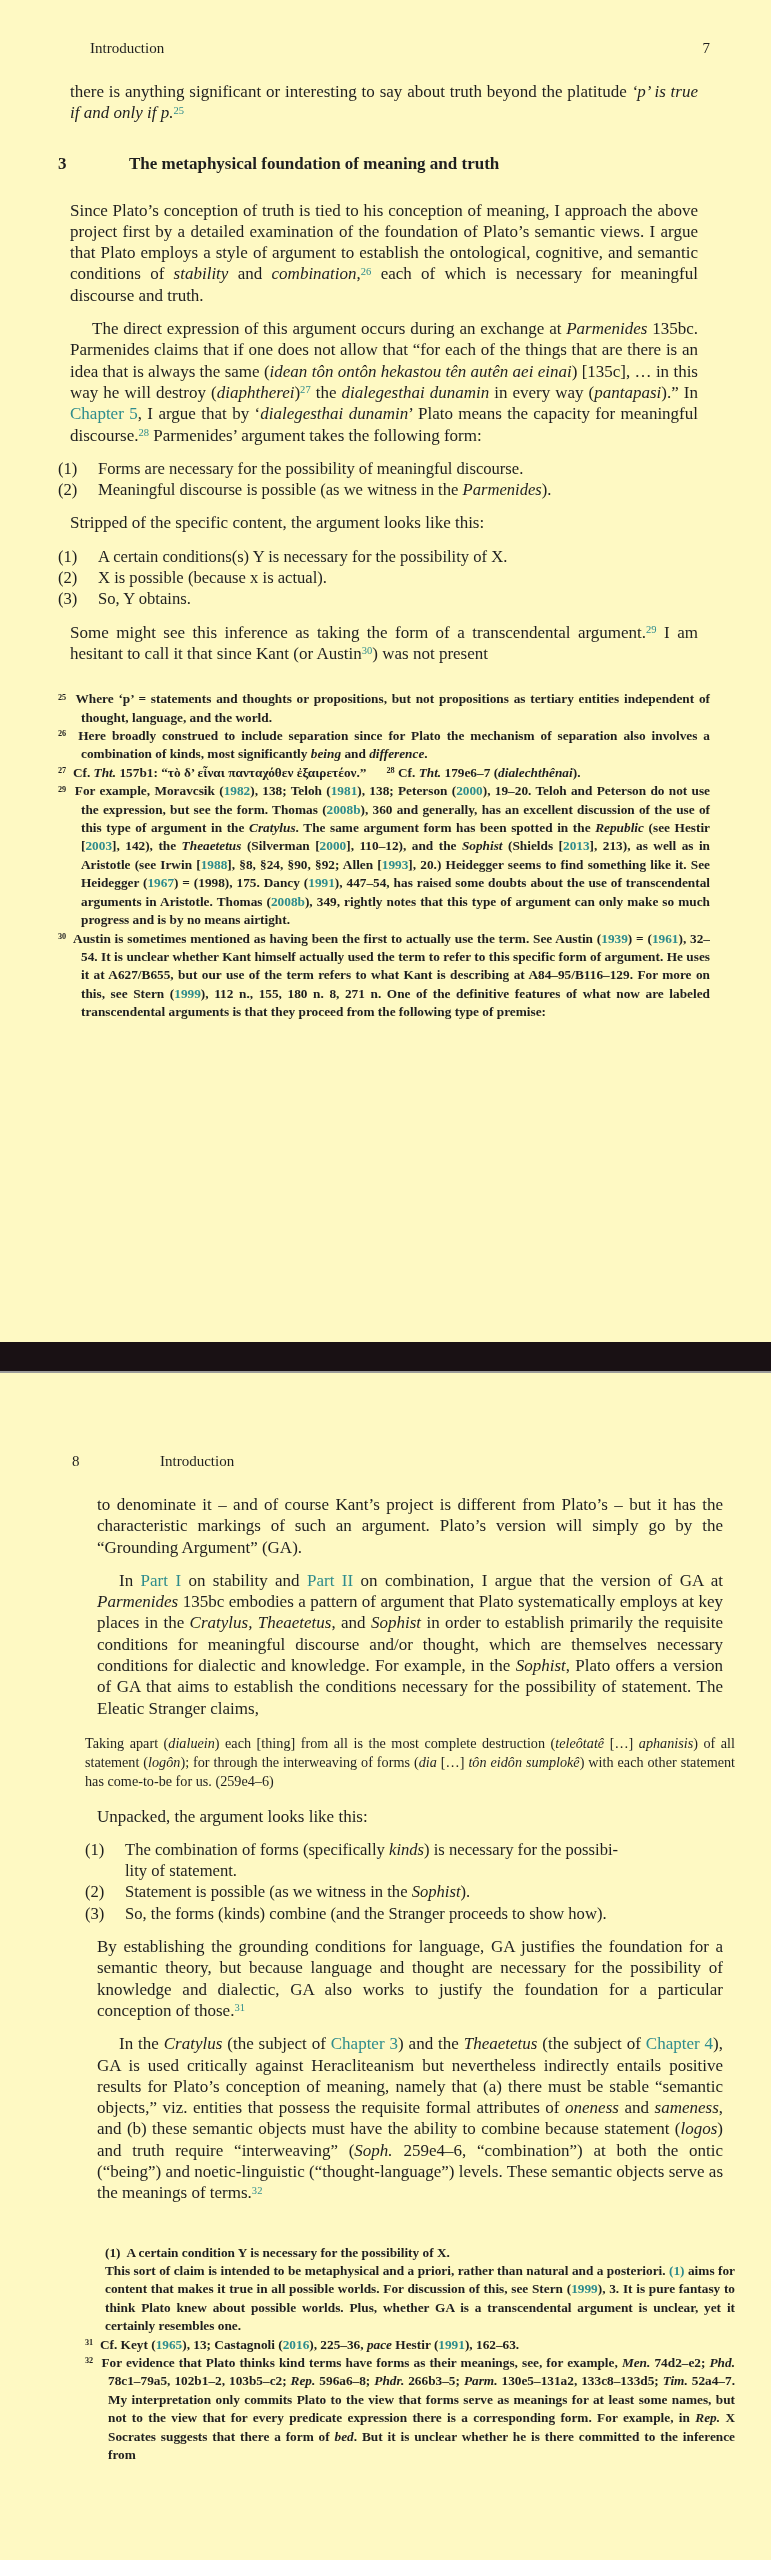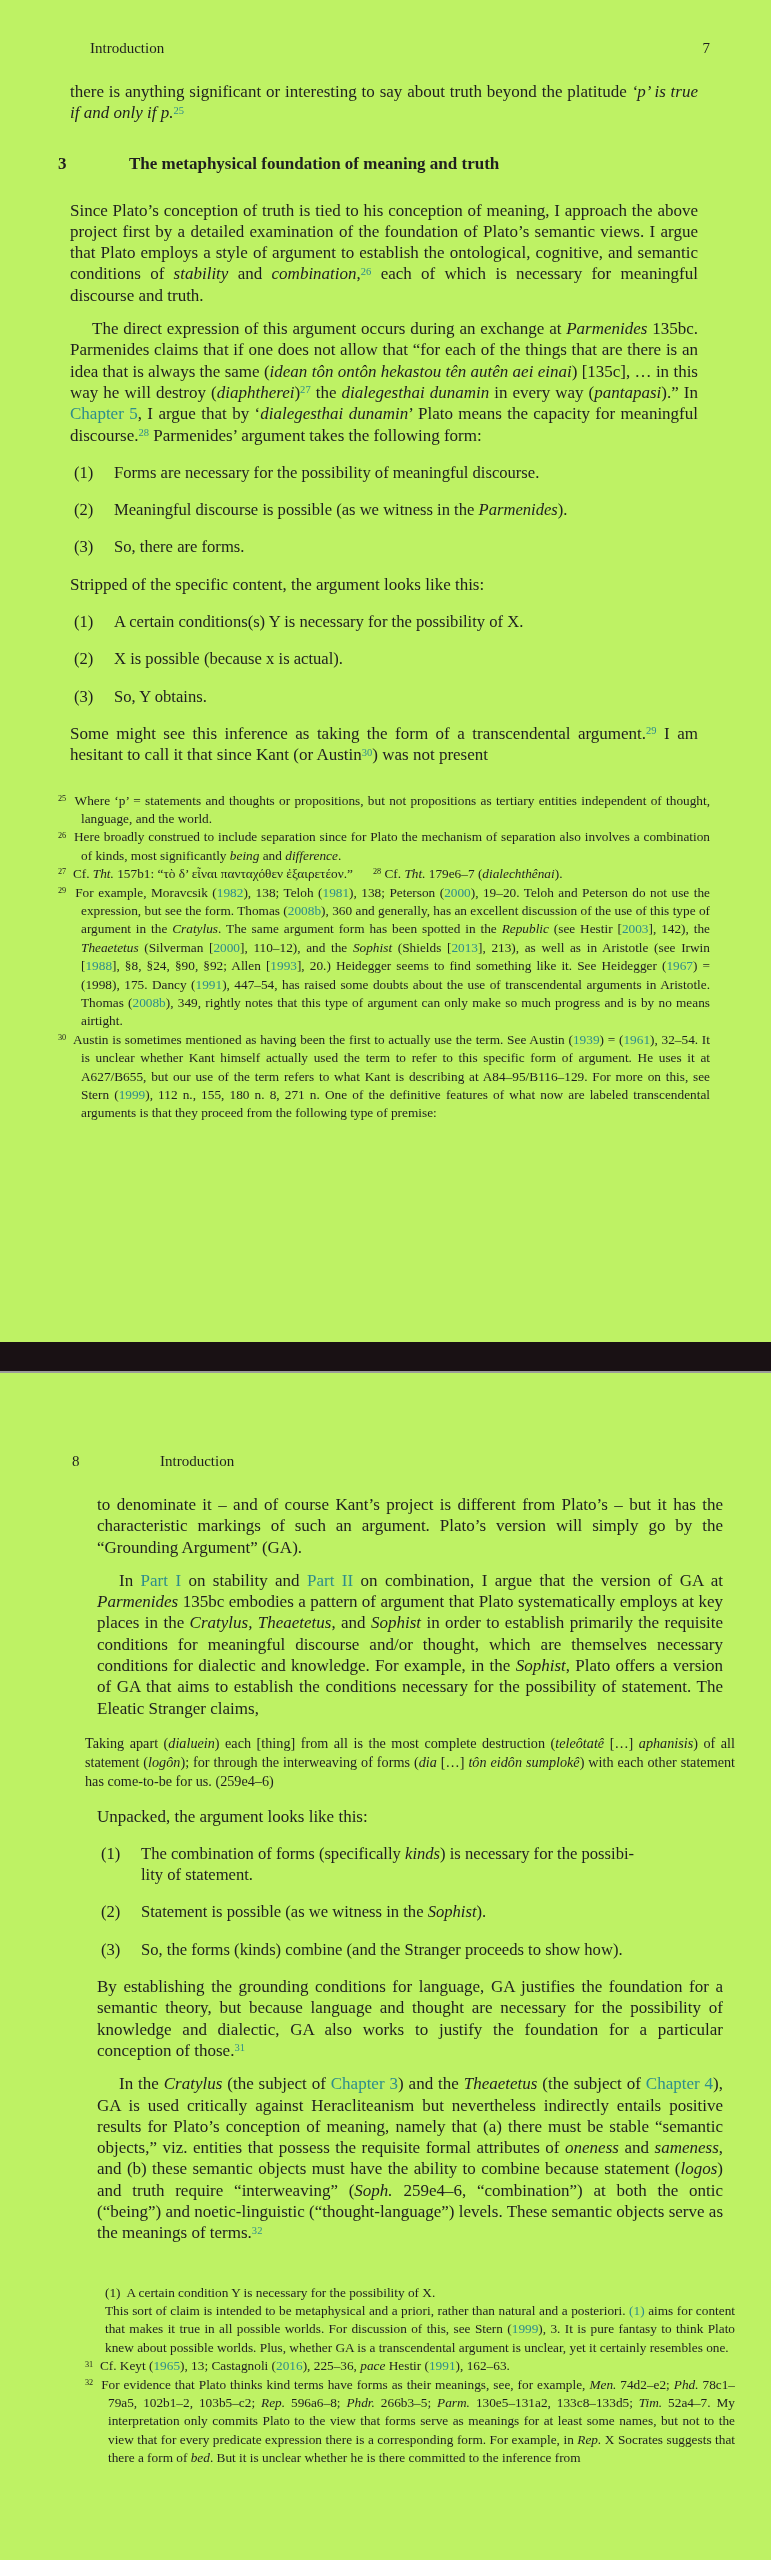--- a/index.html
+++ b/index.html
@@ -1,32 +1,32 @@
 <!DOCTYPE html>
 <html><head>
 <meta charset="utf-8">
 <style>
   html,body{margin:0;padding:0;background:#ffffff;}
   body{width:771px;font-family:"Liberation Serif","DejaVu Serif",serif;color:#1f1f1f;}
-  .page{position:relative;background:#bef264;overflow:hidden;}
+  .page{position:relative;background:#fef9c3;overflow:hidden;}
   #page7{height:1302px;padding:40px 61px 0 58px;}
   #page8{height:1227px;padding:80px 36px 0 85px;}
   .divider{height:29px;background:#191114;border-bottom:2px solid #9a9a9a;}
   .running-head{display:flex;justify-content:space-between;font-size:15px;margin-bottom:24px;}
   #page7 .running-head .rh-title{margin-left:32px;}
   #page8 .running-head{justify-content:flex-start;}
   #page8 .running-head .rh-num{display:inline-block;width:88px;margin-left:-13px;}
   .para{margin:12px;font-size:17px;line-height:21.3px;text-align:justify;}
   .indent{text-indent:22px;}
-  .li{margin:16px;font-size:16.6px;line-height:21.3px;text-align:justify;padding-left:40px;text-indent:-40px;}
+  .li{margin:0;font-size:16.6px;line-height:21.3px;text-align:justify;padding-left:40px;text-indent:-40px;}
   .mk{display:inline-block;width:40px;text-indent:0;}
   .section-heading{display:flex;font-weight:bold;font-size:17px;margin:30px 0 26px 0;}
   .sec-num{display:inline-block;width:71px;}
   .quote{margin:15px 0 14px 0;font-size:14.2px;line-height:19.2px;text-align:justify;}
-  .footnotes{margin-top:26px;}
+  .footnotes{margin-top:26px;font-weight:bold;}
   #page8 .footnotes{margin-top:40px;}
   .fn{margin:0;font-size:13.3px;line-height:18.4px;text-align:justify;padding-left:23px;text-indent:-23px;}
   .fn.cont{padding-left:20px;text-indent:0;}
   .it{font-style:italic;}
   .teal{color:#2e8c8d;}
   sup{font-size:0.62em;line-height:0;position:relative;top:-0.45em;vertical-align:baseline;}
 </style>
 </head>
 <body>
 
@@ -40,21 +40,20 @@
 
   <div class="section-heading">
     <span class="sec-num">3</span>
     <span class="sec-title">The metaphysical foundation of meaning and truth</span>
   </div>
 
   <p class="para"><span>Since Plato’s conception of truth is tied to his conception of meaning, I approach the above project first by a detailed examination of the foundation of Plato’s semantic views. I argue that Plato employs a style of argument to establish the ontological, cognitive, and semantic conditions of </span><span class="it">stability</span><span> and </span><span class="it">combination</span><span>,</span><sup class="teal">26</sup><span> each of which is necessary for meaningful discourse and truth.</span></p>
   <p class="para indent"><span>The direct expression of this argument occurs during an exchange at </span><span class="it">Parmenides</span><span> 135bc. Parmenides claims that if one does not allow that “for each of the things that are there is an idea that is always the same (</span><span class="it">idean tôn ontôn hekastou tên autên aei einai</span><span>) [135c], … in this way he will destroy (</span><span class="it">diaphtherei</span><span>)</span><sup class="teal">27</sup><span> the </span><span class="it">dialegesthai dunamin</span><span> in every way (</span><span class="it">pantapasi</span><span>).” In </span><span class="teal">Chapter 5</span><span>, I argue that by ‘</span><span class="it">dialegesthai dunamin</span><span>’ Plato means the capacity for meaningful discourse.</span><sup class="teal">28</sup><span> Parmenides’ argument takes the following form:</span></p>
   <p class="li"><span class="mk">(1)</span><span>Forms are necessary for the possibility of meaningful discourse.</span></p>
   <p class="li"><span class="mk">(2)</span><span>Meaningful discourse is possible (as we witness in the </span><span class="it">Parmenides</span><span>).</span></p>
-  <p class="li"><span class="mk">(3)</span><span>So, there are forms.</span></p>
   <p class="para"><span>Stripped of the specific content, the argument looks like this:</span></p>
   <p class="li"><span class="mk">(1)</span><span>A certain conditions(s) Y is necessary for the possibility of X.</span></p>
   <p class="li"><span class="mk">(2)</span><span>X is possible (because x is actual).</span></p>
   <p class="li"><span class="mk">(3)</span><span>So, Y obtains.</span></p>
   <p class="para"><span>Some might see this inference as taking the form of a transcendental argument.</span><sup class="teal">29</sup><span> I am hesitant to call it that since Kant (or Austin</span><sup class="teal">30</sup><span>) was not present</span></p>
 
   <div class="footnotes">
     <p class="fn"><sup>25</sup><span>&nbsp; Where ‘p’ = statements and thoughts or propositions, but not propositions as tertiary entities independent of thought, language, and the world.</span></p>
     <p class="fn"><sup>26</sup><span>&nbsp; Here broadly construed to include separation since for Plato the mechanism of separation also involves a combination of kinds, most significantly </span><span class="it">being</span><span> and </span><span class="it">difference</span><span>.</span></p>
     <p class="fn"><sup>27</sup><span>&nbsp; Cf. </span><span class="it">Tht.</span><span> 157b1: “τὸ δ’ εἶναι πανταχόθεν ἐξαιρετέον.”</span><span>  </span><sup>28</sup><span>&nbsp;Cf. </span><span class="it">Tht.</span><span> 179e6–7 (</span><span class="it">dialechthênai</span><span>).</span></p>

